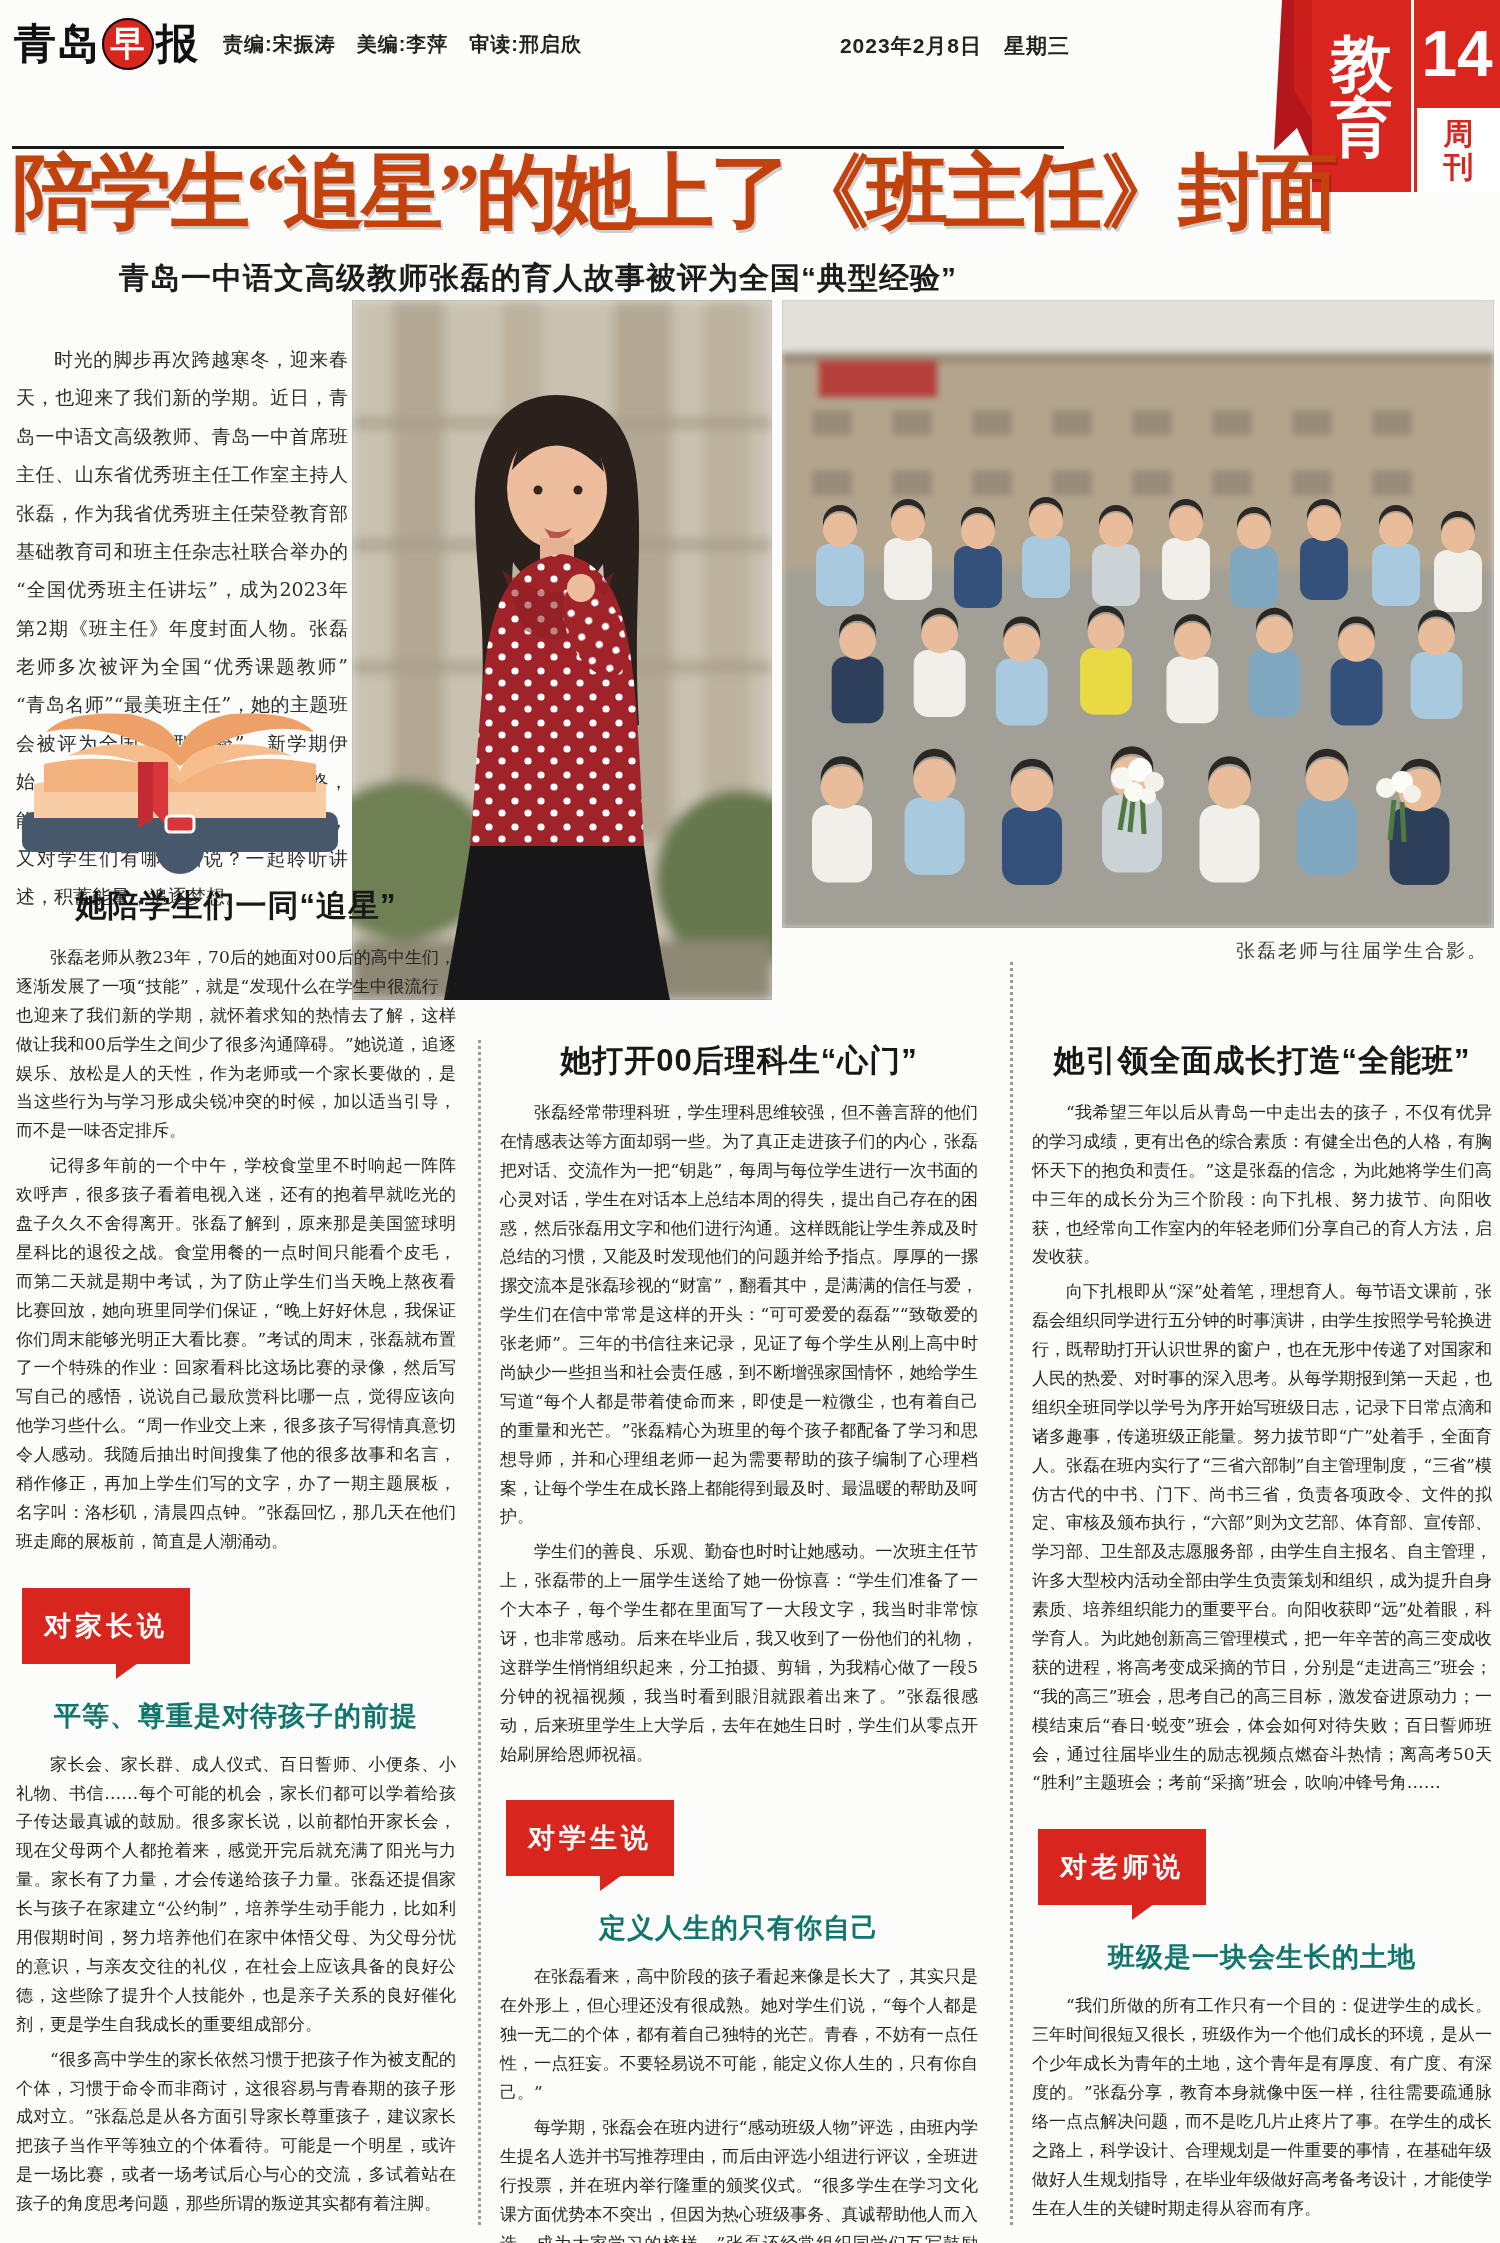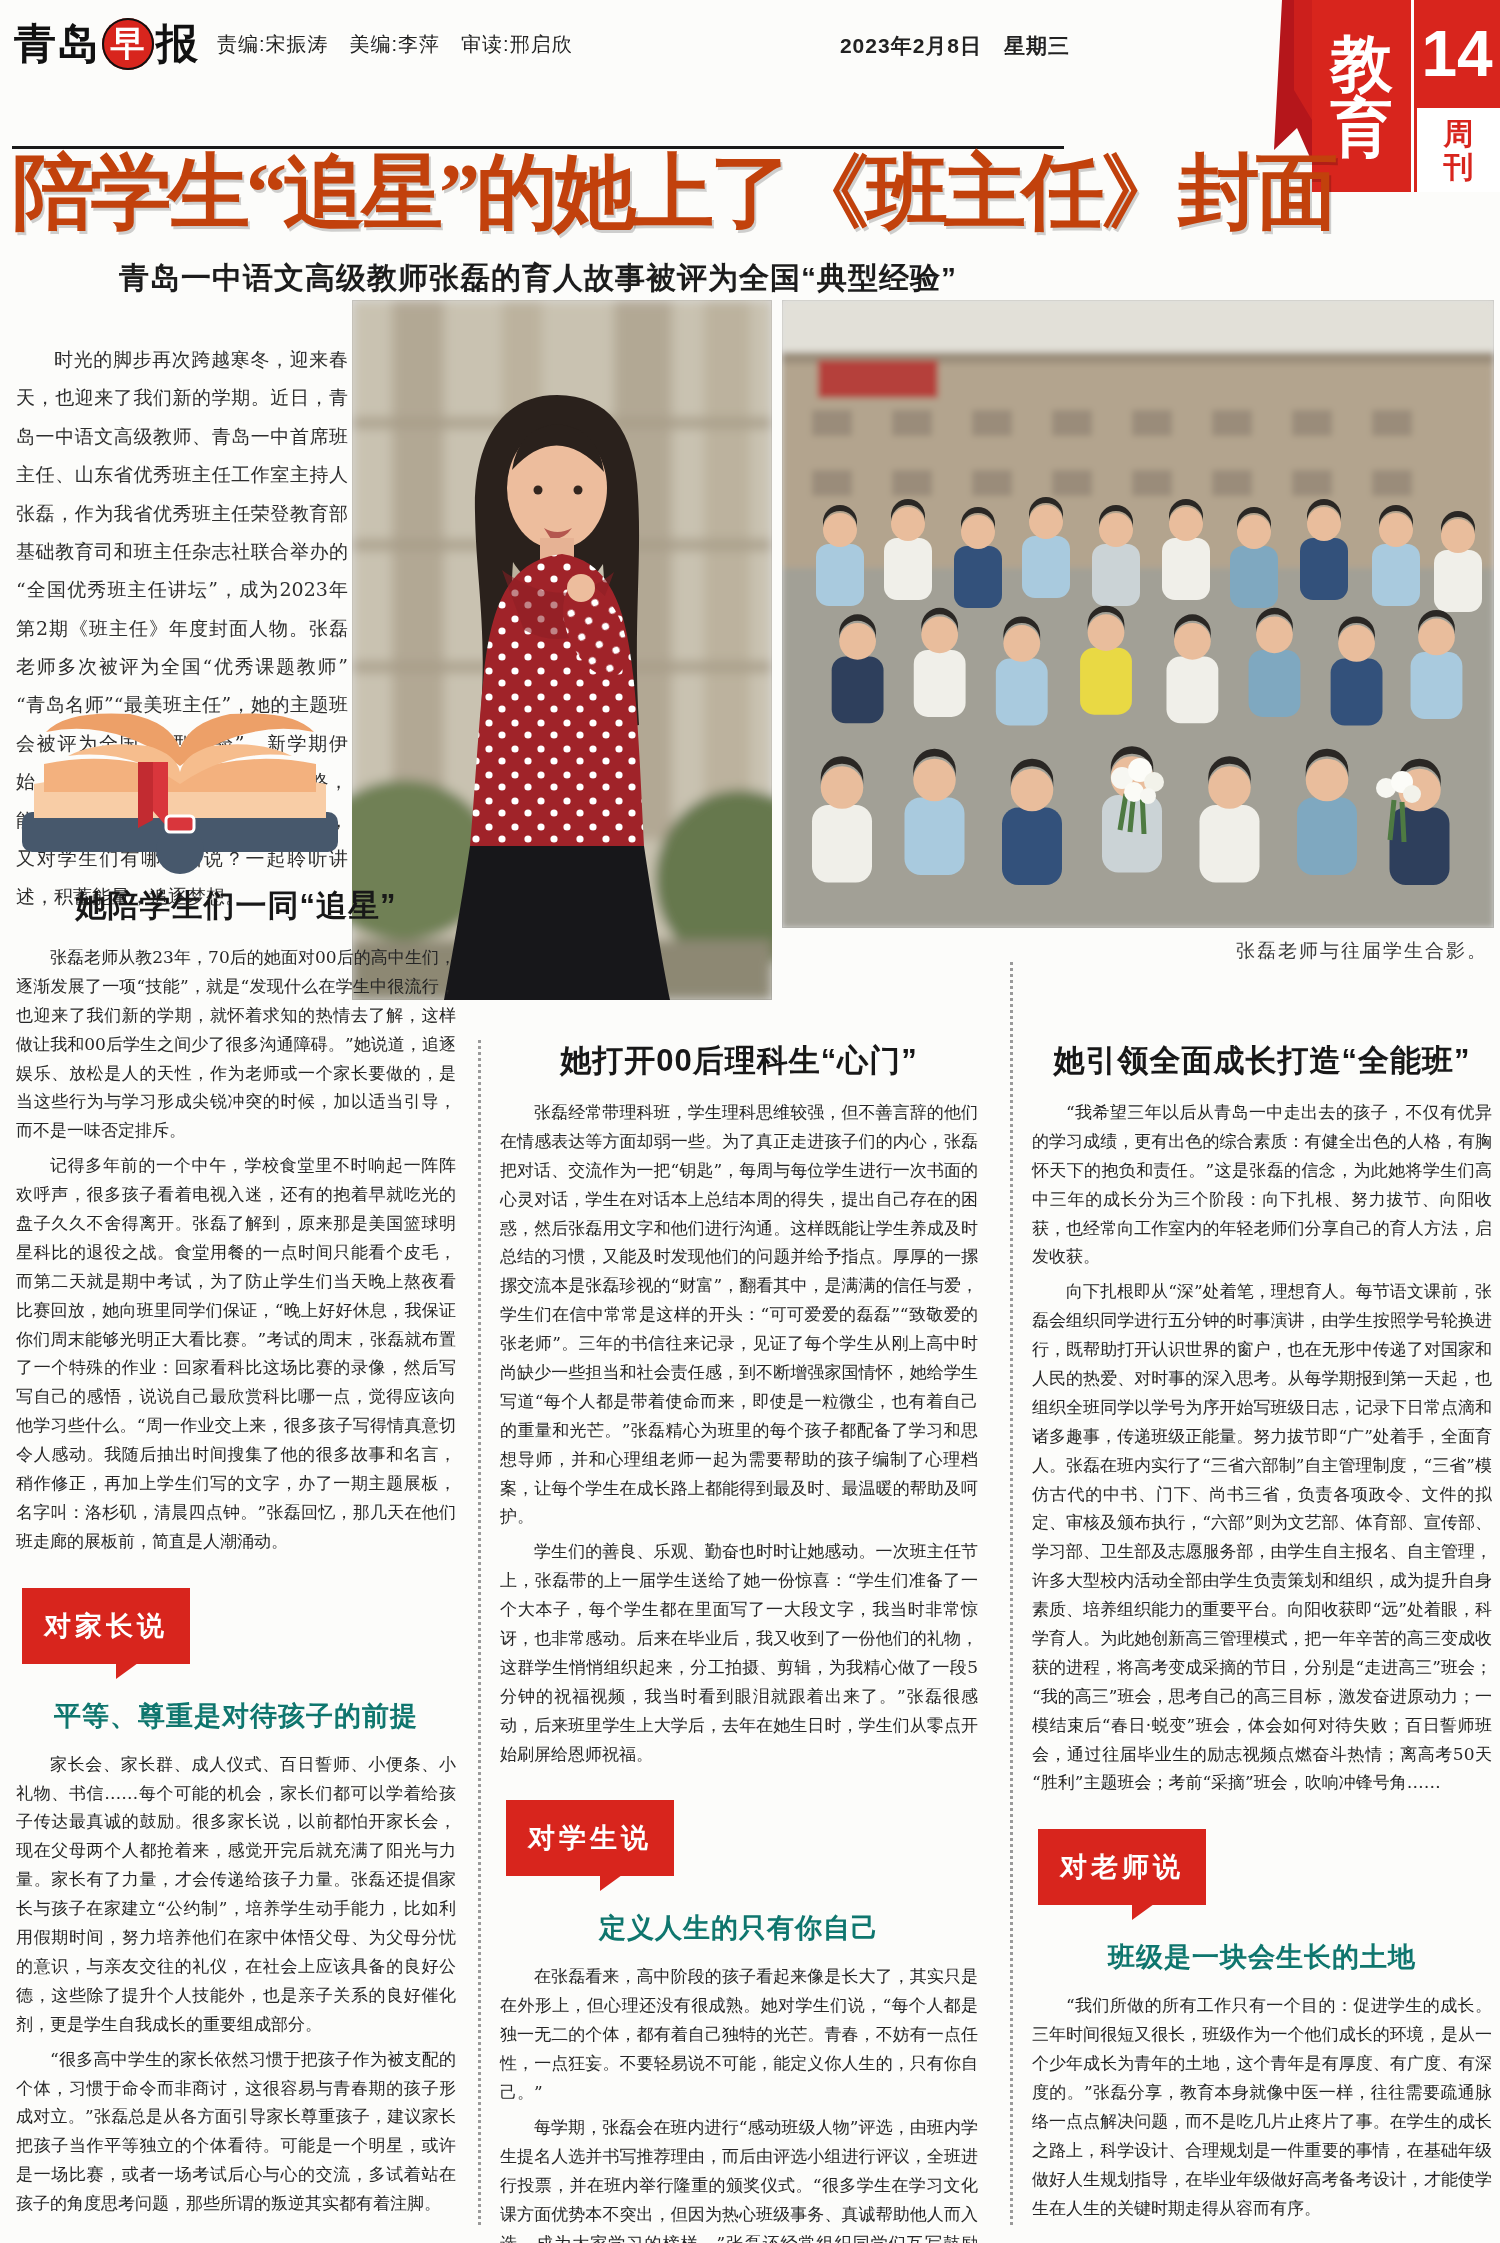--- a/index.html
+++ b/index.html
@@ -2,26 +2,26 @@
 <html lang="zh"><head>
 <meta charset="utf-8">
 <style>
   *{margin:0;padding:0;box-sizing:border-box}
   html,body{background:#8a8a8a}
   .page{position:relative;width:1500px;height:2243px;margin:0 auto;background:#fcfcfa;
         overflow:hidden;font-family:"DejaVu Serif","Liberation Serif",serif;color:#222}
   .abs{position:absolute}
 
   
-  .masthead{left:14px;top:16px;display:flex;align-items:center;gap:4px}
+  .masthead{left:14px;top:16px;display:flex;align-items:center;gap:10px}
   .logo{display:flex;align-items:center;font-family:"Liberation Sans",sans-serif;font-weight:900;
         font-size:42px;color:#111;letter-spacing:1px}
   .logo-circle{display:inline-flex;align-items:center;justify-content:center;width:52px;height:52px;
         border-radius:50%;background:#d8251d;color:#fff;font-size:34px;margin:0 2px;box-shadow:0 0 0 2px #111 inset}
-  .editors{font-family:"Liberation Sans",sans-serif;font-size:20px;color:#222;letter-spacing:1px;margin-left:14px;font-weight:normal}
+  .editors{font-family:"Liberation Sans",sans-serif;font-size:20px;color:#222;letter-spacing:1px;margin-left:14px;font-weight:bold}
   .issue-date{right:430px;top:32px;font-family:"Liberation Sans",sans-serif;font-weight:bold;
         font-size:21px;color:#222;letter-spacing:1px}
   .header-rule{left:12px;top:146px;width:1052px;height:3px;background:#1a1a1a}
 
   
   .corner-badge{right:0;top:0;width:228px;height:192px;display:flex}
   .ribbon{width:40px;height:162px;position:relative;margin-top:0}
   .badge-main{flex:1;background:#d8251d;display:flex}
   .badge-word{width:102px;display:flex;flex-direction:column;align-items:center;justify-content:center;
         border-right:3px solid #fff}

